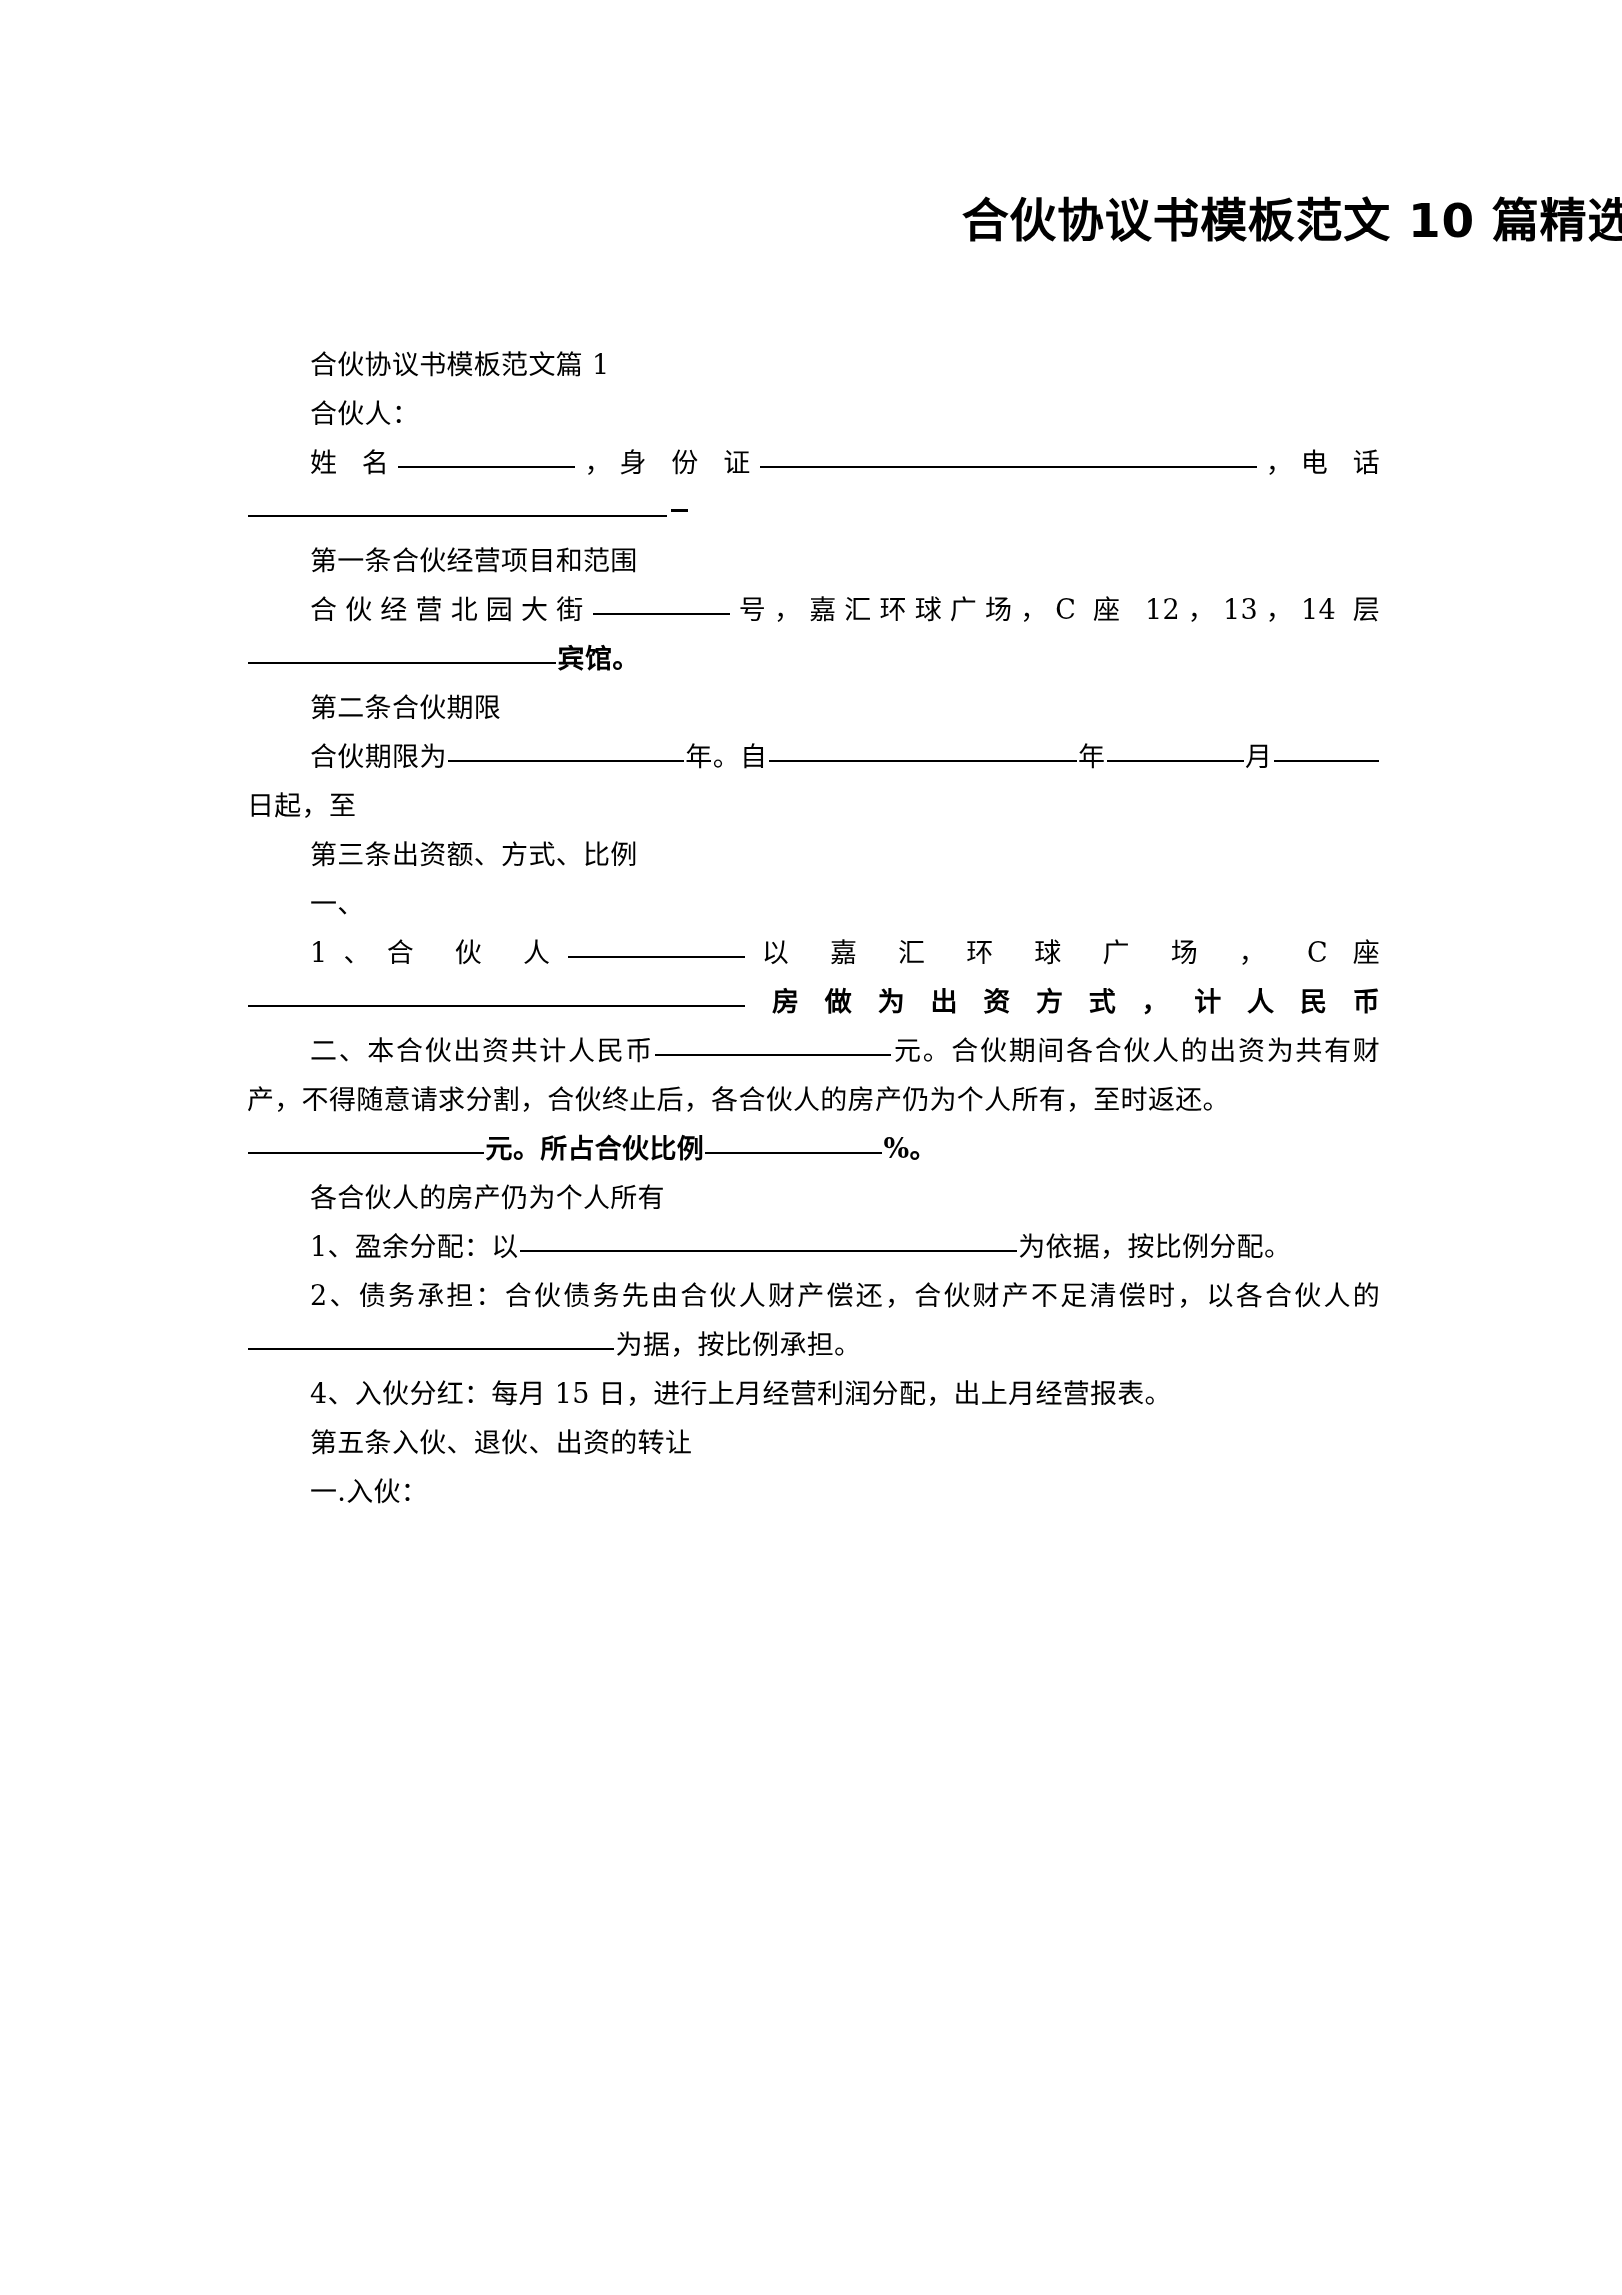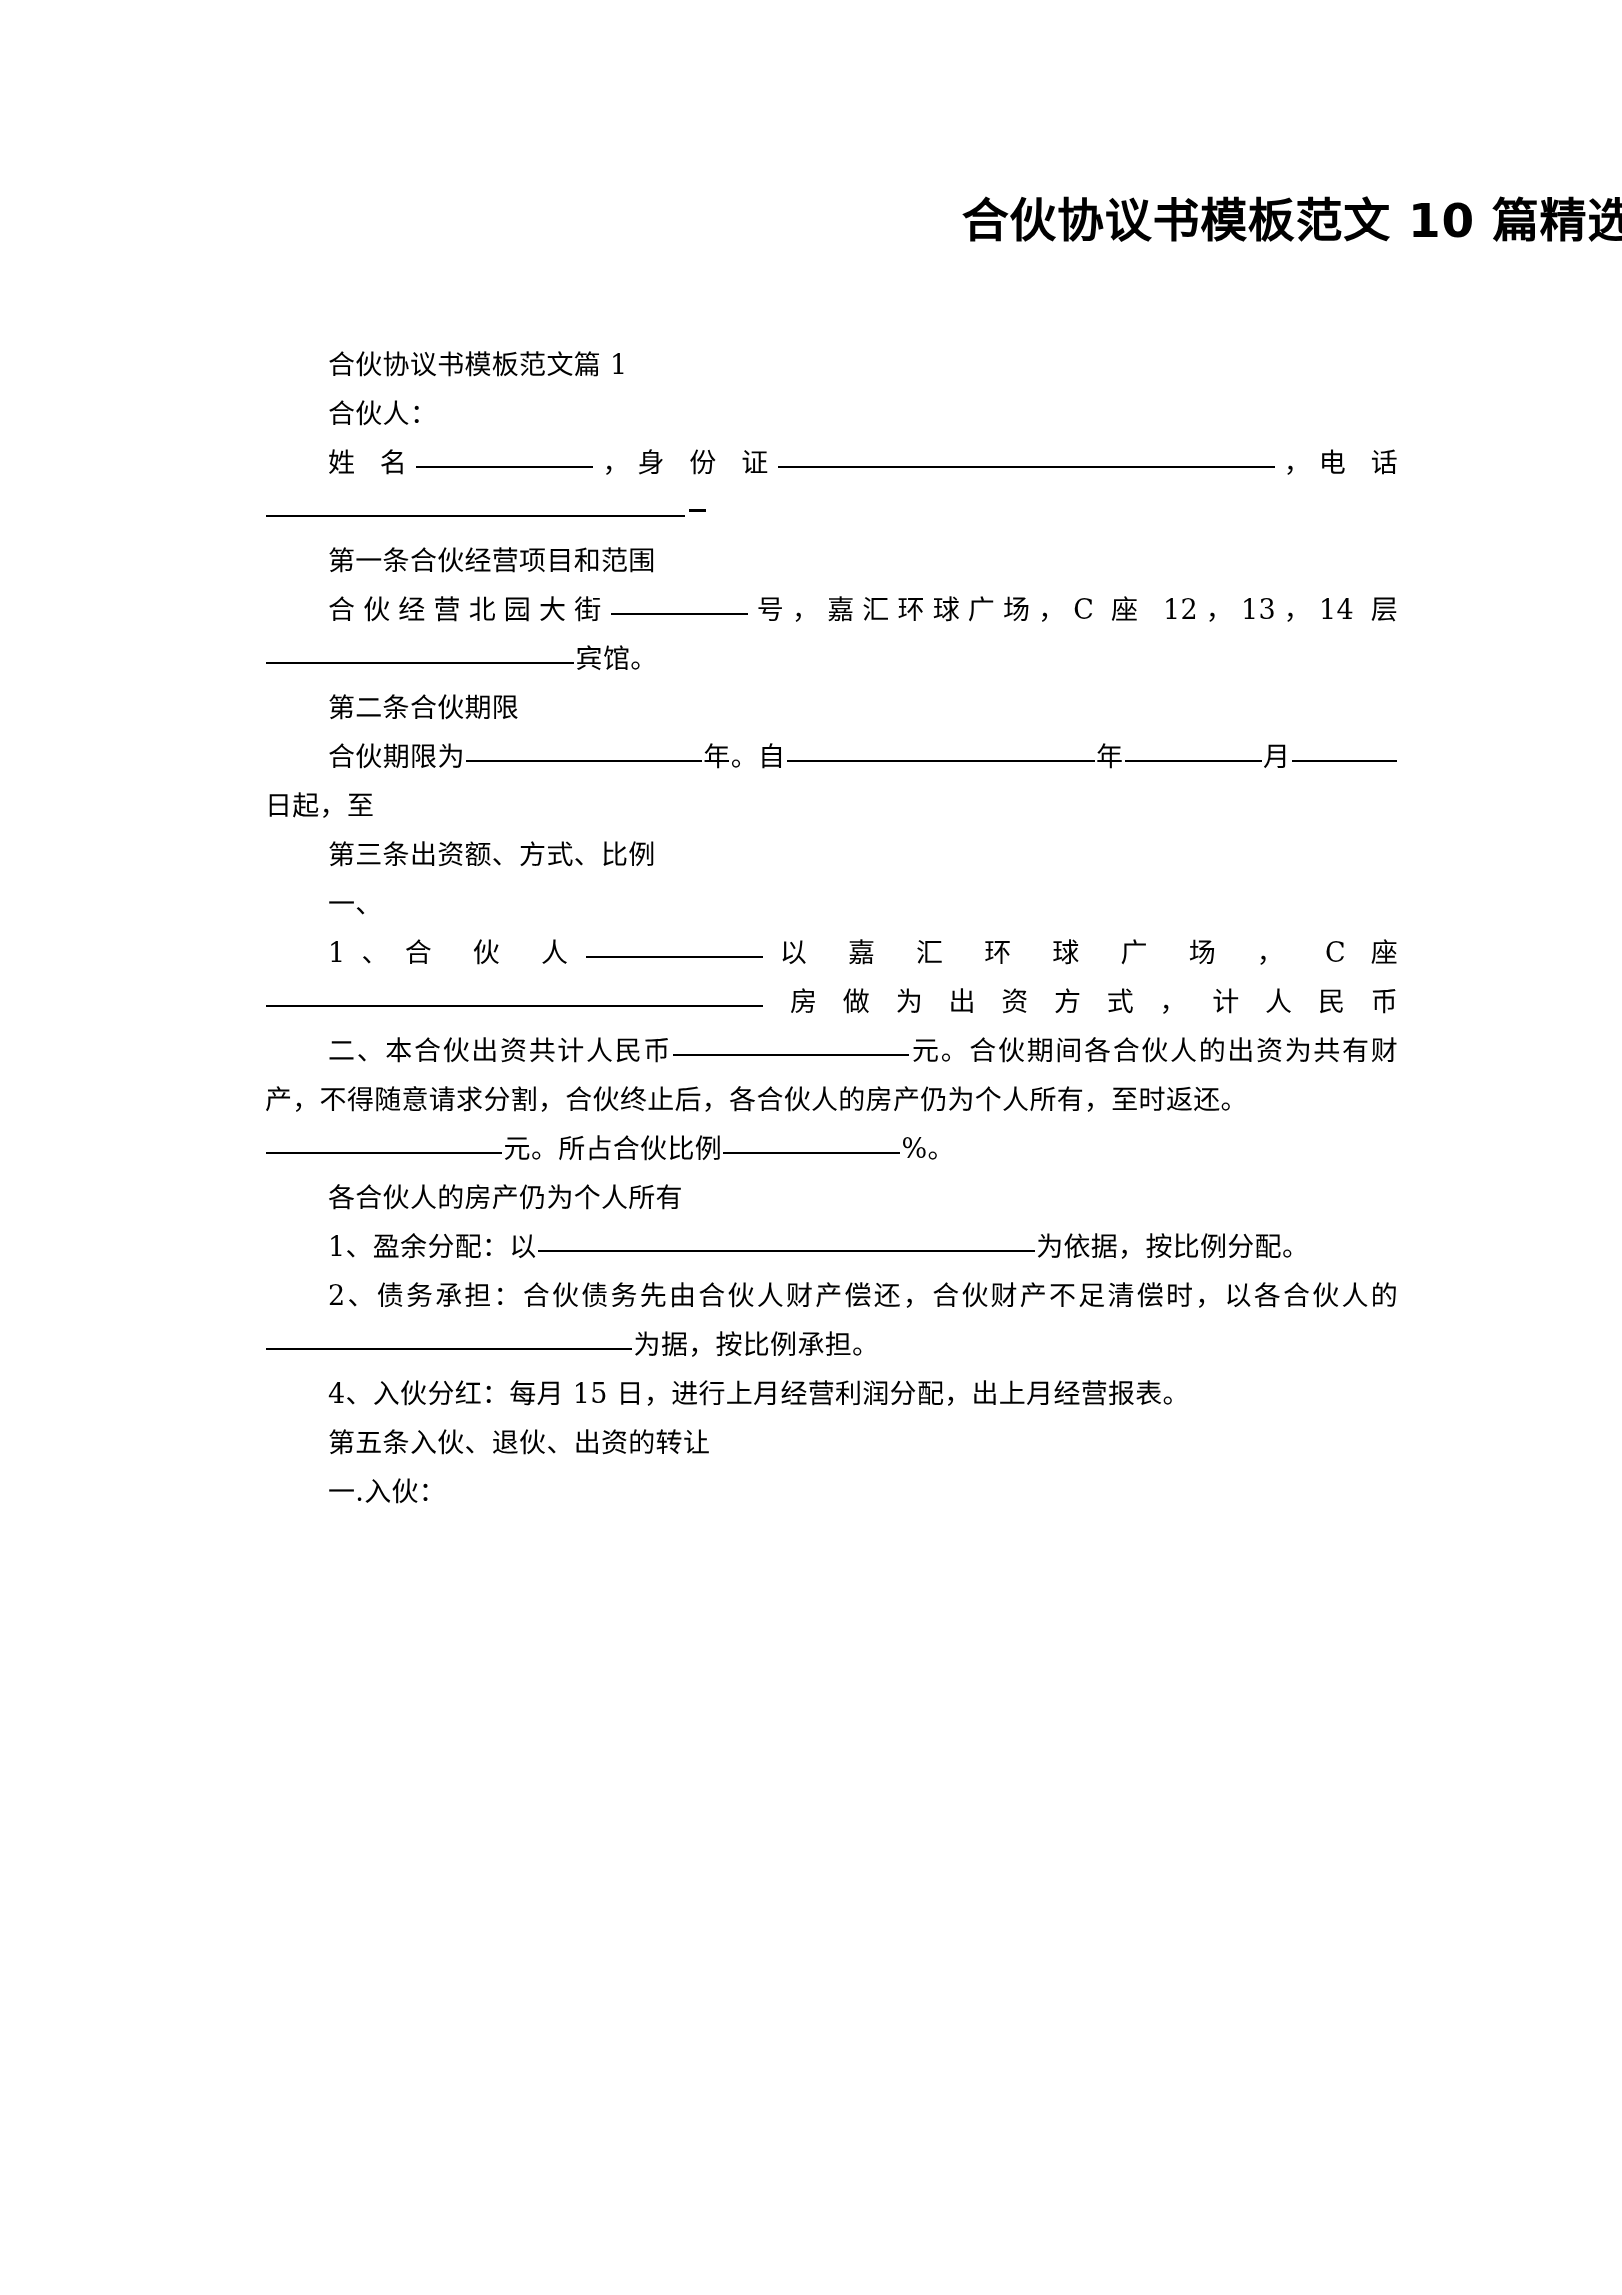--- a/index.html
+++ b/index.html
@@ -31,21 +31,21 @@
     font-weight: bold;
     font-size: 47px;
     line-height: 1.15;
     letter-spacing: 0.7px;
     white-space: pre;
   }
 
   
   .body-block {
     position: absolute;
-    left: 265px;
+    left: 247px;
     top: 340px;
     width: 1133px;
     font-size: 27px;
     line-height: 1.0;
   }
 
   
   .para {
     margin: 0 0 0 0;
     padding: 0;
@@ -57,20 +57,21 @@
     font-size: 27px;
     letter-spacing: 0.3px;
   }
 
   .para.indent {
     text-indent: 63px;
   }
 
   .para.noindent {
     text-indent: 0;
+    font-weight: bold;
   }
 
   
   .para.spread {
     text-align: justify;
     text-align-last: justify;
   }
 
   
   .blank {

